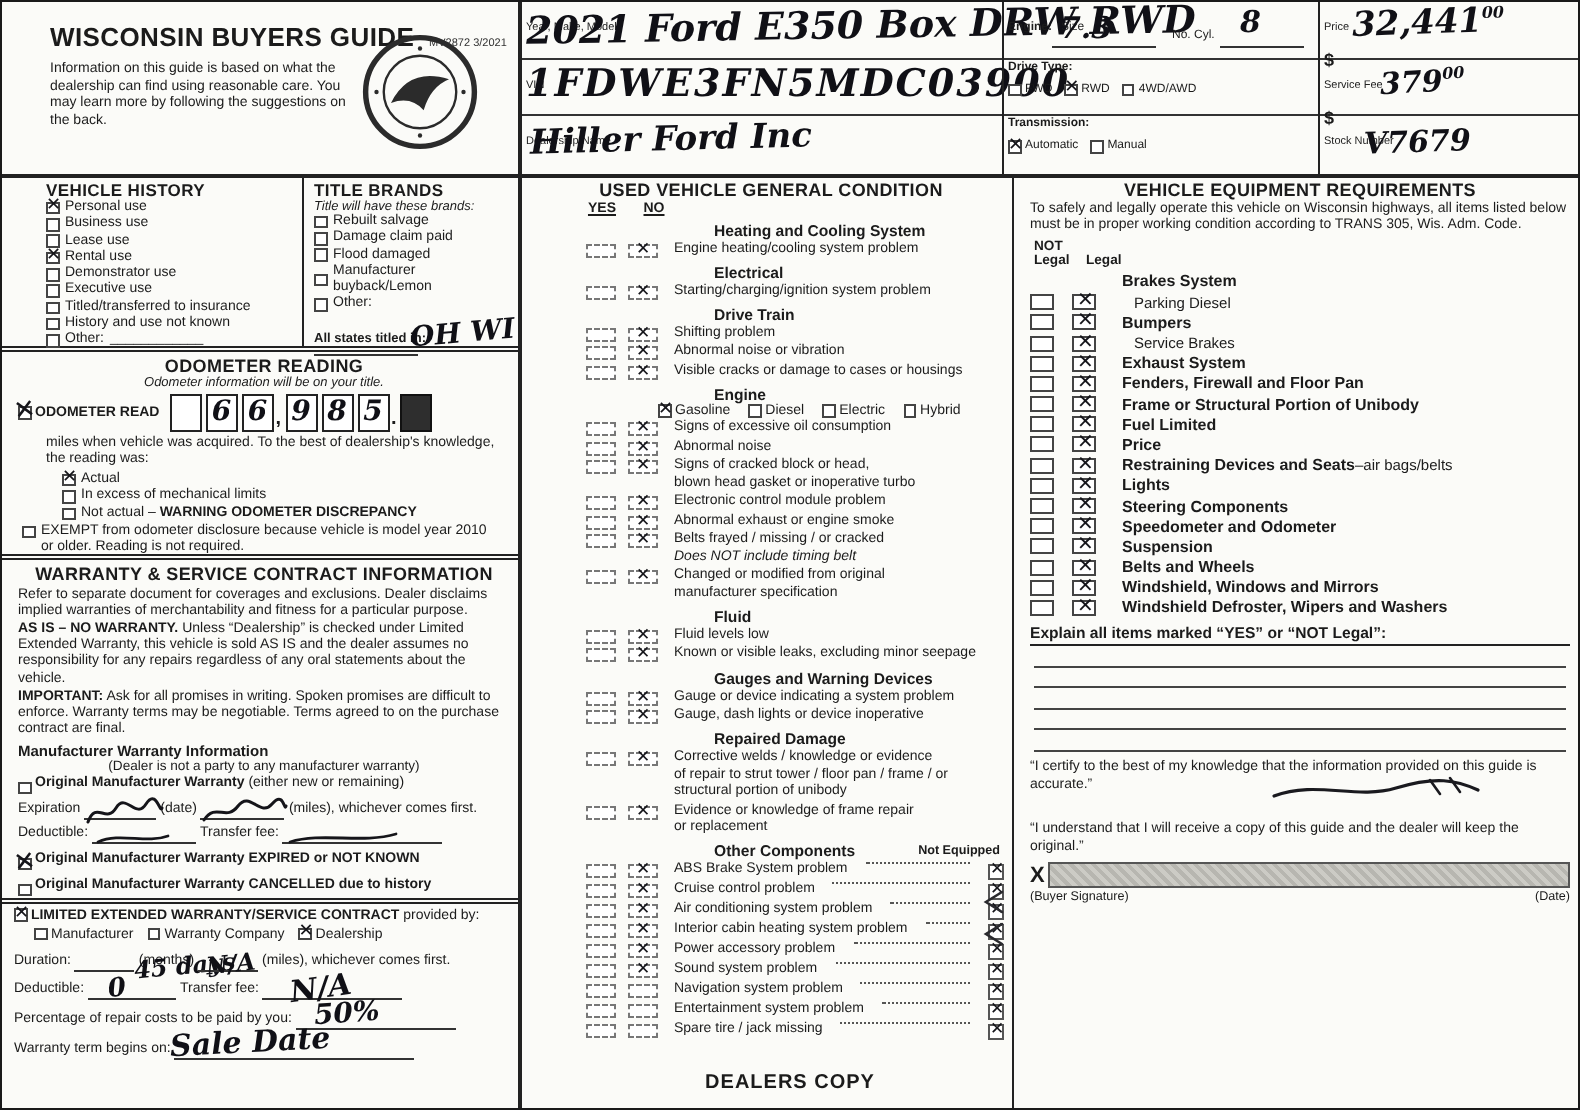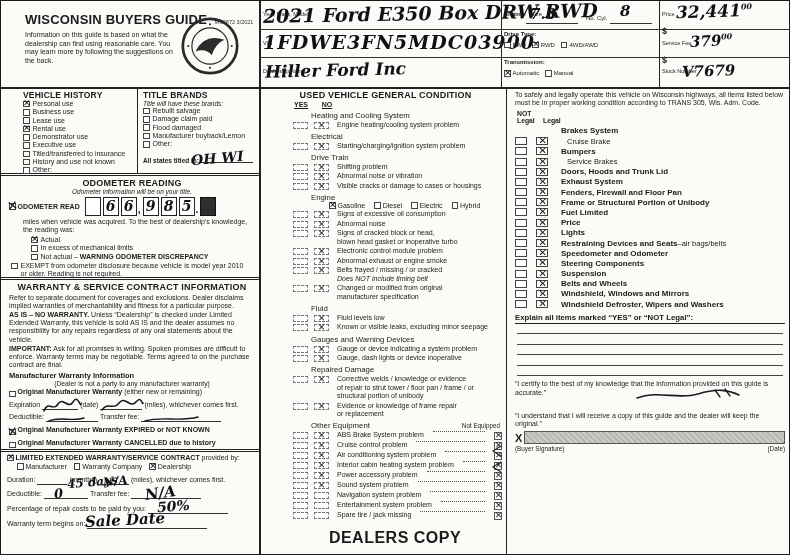--- a/index.html
+++ b/index.html
@@ -55,21 +55,21 @@
   
   .cleft{position:absolute;left:0;top:88px;width:258px;bottom:0}
   .cmid{position:absolute;left:258px;top:88px;width:247px;bottom:0;border-left:2px solid #222;padding:1px 2px 0 6px}
   .cright{position:absolute;left:505px;top:88px;width:285px;bottom:0;border-left:1.5px solid #222;padding:1px 6px 0 8px}
   .sectitle{font-size:9px;font-weight:bold;text-align:center;letter-spacing:.2px}
 
   
   .vhtb{display:flex;height:84px}
   .vh{flex:1;padding:1px 0 0 22px}
   .vh .sectitle,.tb .sectitle{text-align:left;font-size:8.5px}
-  .tb{width:122px;border-left:1px solid #222;padding:1px 3px 0 5px}
+  .tb{width:108px;border-left:1px solid #222;padding:1px 3px 0 5px}
   .vrow{display:flex;align-items:center;gap:3px;font-size:7px;line-height:8.3px}
   .tbsub{font-size:6.5px;font-style:italic}
   .tbstates{position:relative;font-size:6.5px;margin-top:9px;font-weight:bold}
   .tbstates .bl{display:inline-block;width:52px;border-bottom:1px solid #333}
   .hw-states{position:absolute;left:48px;top:-6px;font-size:14px;transform:rotate(-5deg)}
   .odo{border-top:3px double #222;padding:2px 4px 2px 8px;height:104px}
   .odosub{font-size:6.5px;font-style:italic;text-align:center}
   .odoline{display:flex;align-items:center;gap:2px;margin-top:2px;padding-left:0}
   .odoread{font-size:7px;margin-right:3px}
   .obox{width:16px;height:19px;border:1.5px solid #222;background:#fff;display:inline-block;text-align:center;font-size:14px;line-height:17px;flex:none}
@@ -94,35 +94,35 @@
   .hw-med{font-size:13px}
   .hw-pct{position:absolute;left:150px;top:-5px;font-size:14px;transform:rotate(-4deg)}
   .hw-sale{position:absolute;left:78px;top:-6px;font-size:15px;transform:rotate(-3deg)}
   .hw-dur{position:absolute;left:30px;top:-8px;font-size:12px;transform:rotate(-5deg)}
   .hw-na1{position:absolute;left:4px;top:-9px;font-size:12px;transform:rotate(-6deg)}
 
   
   .ynhdr{display:flex;gap:10px;margin:1px 0 0 26px;font-size:7px;font-weight:bold}
   .ynhdr b{width:16px;text-align:center;text-decoration:underline}
   .csec{margin-top:2.5px}
-  .chead{font-size:7.8px;font-weight:normal;margin-left:44px;line-height:9px}
+  .chead{font-size:7.8px;font-weight:bold;margin-left:90px;line-height:9px}
   .crow{display:flex;align-items:flex-start;gap:6px;margin:1px 0 0 26px;font-size:7px;line-height:8.6px}
   .clab{padding-left:2px}
   .csub,.csubi{display:block;line-height:8.4px}
   .csubi{font-style:italic}
   .csub:empty,.csubi:empty{display:none}
   .fuelrow{display:flex;gap:9px;margin:0 0 1px 62px;font-size:7px}
   .fuel{display:flex;align-items:center;gap:2px}
   .oehead{display:flex;justify-content:space-between;margin-right:4px}
   .nehdr{font-size:6.3px}
   .oelab{padding-left:2px;white-space:nowrap}
   .oedots{flex:1;border-bottom:1px dotted #555;margin:0 3px 2px 3px;min-width:8px}
   .cbd.ne{width:8px;height:8px;border-style:solid;border-color:#555;margin-right:2px}
   .cbd.ne.ne::after{left:0;top:-2px}
-  .dealers{position:absolute;left:0;right:0;bottom:7px;text-align:center;font-size:16px;font-weight:bold;letter-spacing:.5px}
+  .dealers{position:absolute;left:0;right:0;bottom:7px;text-align:center;font-size:10px;font-weight:bold;letter-spacing:.5px}
 
   
   .eqintro{font-size:7px;line-height:1.18;margin-top:1px}
   .eqcols{font-size:6.8px;font-weight:bold;line-height:1.1;margin:2px 0 0 2px}
   .eqcols .l2 span{display:inline-block;width:26px}
   .eq-item{margin-top:1.2px}
   .eq-line{display:flex;align-items:center;gap:9px}
   .eq-lab{font-size:8px;padding-left:4px}
   .eq-item.bold .eq-lab{font-weight:bold}
   .eq-item.indent .eq-lab{padding-left:10px;font-size:7.5px;font-weight:normal}
@@ -671,21 +671,21 @@
           <div class="crow">
             <span class="cbd"></span>
             <span class="cbd no"></span>
             <span class="clab"><span>Evidence or knowledge of frame repair</span><span class="csub">or replacement</span></span>
           </div>
         </div>
     </div>
 
     <div class="csec">
       <div class="chead oehead">
-        <span>Other Equipment</span>
+        <span>Other Components</span>
         <span class="nehdr">Not Equipped</span>
       </div>
       <div>
 
           <div class="crow">
             <span class="cbd"></span>
             <span class="cbd no"></span>
             <span class="oelab">ABS Brake System problem</span>
             <span class="oedots"></span>
             <span class="cbd ne"></span>
@@ -752,41 +752,42 @@
             <span class="cbd"></span>
             <span class="oelab">Spare tire / jack missing</span>
             <span class="oedots"></span>
             <span class="cbd ne"></span>
           </div>
         </div>
     </div>
   </div>
 
   <div class="cright">
+    <div class="sectitle">VEHICLE EQUIPMENT REQUIREMENTS</div>
     <div class="eqintro">To safely and legally operate this vehicle on Wisconsin highways, all items listed below must be in proper working condition according to TRANS 305, Wis. Adm. Code.</div>
     <div class="eqcols">
       <div>NOT</div>
       <div class="l2"><span>Legal</span><span>Legal</span></div>
     </div>
     <div>
 
         <div class="eq-item bold heading">
           <div class="eq-line">
             <span class="cb eq"></span>
             <span class="cb eq"></span>
             <span class="eq-lab"><span>Brakes System</span><span class="eq-suffix"></span></span>
           </div>
 
         </div>
 
         <div class="eq-item indent">
           <div class="eq-line">
             <span class="cb eq"></span>
             <span class="cb eq legal"></span>
-            <span class="eq-lab"><span>Cruise Brake</span><span class="eq-suffix"></span></span>
+            <span class="eq-lab"><span>Parking Diesel</span><span class="eq-suffix"></span></span>
           </div>
 
         </div>
 
         <div class="eq-item bold">
           <div class="eq-line">
             <span class="cb eq"></span>
             <span class="cb eq legal"></span>
             <span class="eq-lab"><span>Bumpers</span><span class="eq-suffix"></span></span>
           </div>
@@ -795,28 +796,20 @@
 
         <div class="eq-item indent">
           <div class="eq-line">
             <span class="cb eq"></span>
             <span class="cb eq legal"></span>
             <span class="eq-lab"><span>Service Brakes</span><span class="eq-suffix"></span></span>
           </div>
 
         </div>
 
-        <div class="eq-item bold">
-          <div class="eq-line">
-            <span class="cb eq"></span>
-            <span class="cb eq legal"></span>
-            <span class="eq-lab"><span>Doors, Hoods and Trunk Lid</span><span class="eq-suffix"></span></span>
-          </div>
-
-        </div>
 
 
         <div class="eq-item bold">
           <div class="eq-line">
             <span class="cb eq"></span>
             <span class="cb eq legal"></span>
             <span class="eq-lab"><span>Exhaust System</span><span class="eq-suffix"></span></span>
           </div>
 
         </div>
@@ -854,48 +847,48 @@
             <span class="cb eq legal"></span>
             <span class="eq-lab"><span>Price</span><span class="eq-suffix"></span></span>
           </div>
 
         </div>
 
         <div class="eq-item bold">
           <div class="eq-line">
             <span class="cb eq"></span>
             <span class="cb eq legal"></span>
+            <span class="eq-lab"><span>Restraining Devices and Seats</span><span class="eq-suffix">–air bags/belts</span></span>
+          </div>
+
+        </div>
+
+        <div class="eq-item bold">
+          <div class="eq-line">
+            <span class="cb eq"></span>
+            <span class="cb eq legal"></span>
             <span class="eq-lab"><span>Lights</span><span class="eq-suffix"></span></span>
           </div>
 
         </div>
 
         <div class="eq-item bold">
           <div class="eq-line">
             <span class="cb eq"></span>
             <span class="cb eq legal"></span>
-            <span class="eq-lab"><span>Restraining Devices and Seats</span><span class="eq-suffix">–air bags/belts</span></span>
+            <span class="eq-lab"><span>Steering Components</span><span class="eq-suffix"></span></span>
           </div>
 
         </div>
 
         <div class="eq-item bold">
           <div class="eq-line">
             <span class="cb eq"></span>
             <span class="cb eq legal"></span>
             <span class="eq-lab"><span>Speedometer and Odometer</span><span class="eq-suffix"></span></span>
-          </div>
-
-        </div>
-
-        <div class="eq-item bold">
-          <div class="eq-line">
-            <span class="cb eq"></span>
-            <span class="cb eq legal"></span>
-            <span class="eq-lab"><span>Steering Components</span><span class="eq-suffix"></span></span>
           </div>
 
         </div>
 
         <div class="eq-item bold">
           <div class="eq-line">
             <span class="cb eq"></span>
             <span class="cb eq legal"></span>
             <span class="eq-lab"><span>Suspension</span><span class="eq-suffix"></span></span>
           </div>

